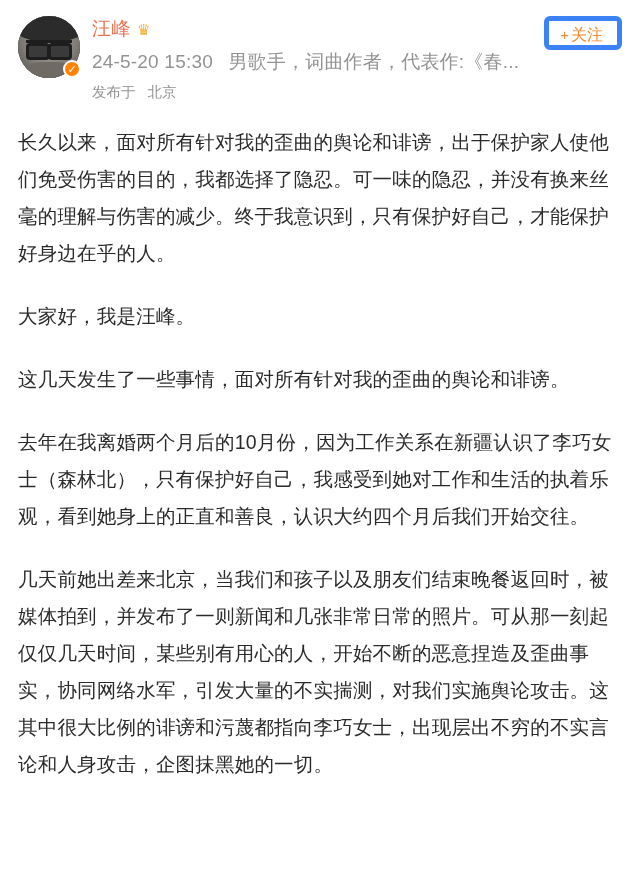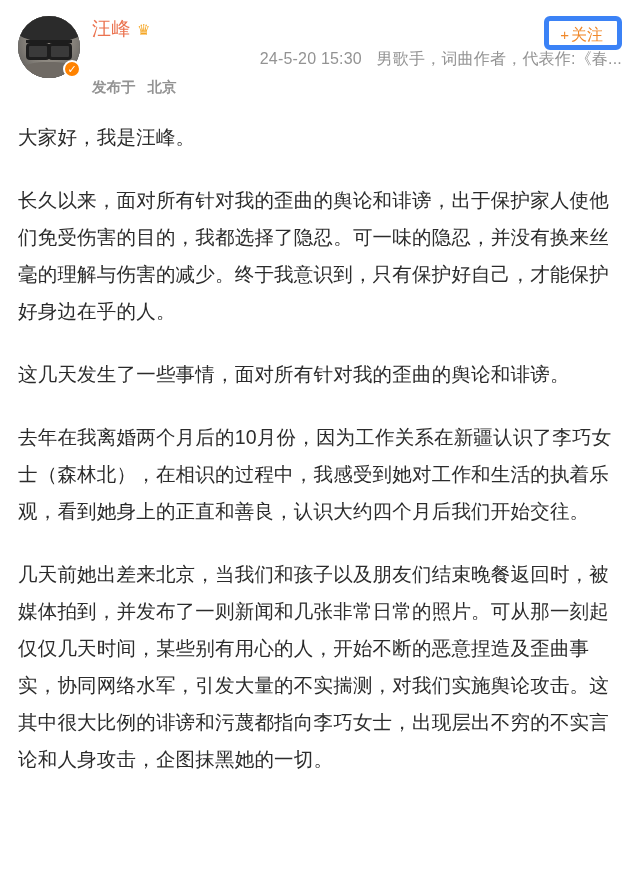--- a/index.html
+++ b/index.html
@@ -121,36 +121,34 @@
   }
   .crown {
     margin-left: 6px;
     font-size: 15px;
     color: #f5a623;
     line-height: 1;
   }
 
   .info-line {
     margin-top: 7px;
-    font-size: 16px;
+    font-size: 19px;
     color: #939393;
     white-space: nowrap;
     overflow: hidden;
     text-overflow: ellipsis;
     letter-spacing: .2px;
-    text-align: right;
   }
   .info-line .time { color: #939393; }
   .info-line .desc { margin-left: 10px; color: #939393; }
 
   .location-line {
     margin-top: 8px;
     font-size: 14.5px;
     color: #939393;
-    font-weight: bold;
   }
   .location-line .place { margin-left: 8px; }
 
   .follow-btn {
     position: absolute;
     right: 0;
     top: 2px;
     border: 5px solid #3b82f6;
     color: #f0882a;
     background: #ffffff;
@@ -222,22 +220,22 @@
         <span class="place">北京</span>
       </div>
     </div>
 
     <button class="follow-btn">
       <span class="plus">+</span><span>关注</span>
     </button>
   </div>
 
   <div class="content">
+    <p>长久以来，面对所有针对我的歪曲的舆论和诽谤，出于保护家人使他们免受伤害的目的，我都选择了隐忍。可一味的隐忍，并没有换来丝毫的理解与伤害的减少。终于我意识到，只有保护好自己，才能保护好身边在乎的人。</p>
     <p>大家好，我是汪峰。</p>
-    <p>长久以来，面对所有针对我的歪曲的舆论和诽谤，出于保护家人使他们免受伤害的目的，我都选择了隐忍。可一味的隐忍，并没有换来丝毫的理解与伤害的减少。终于我意识到，只有保护好自己，才能保护好身边在乎的人。</p>
     <p>这几天发生了一些事情，面对所有针对我的歪曲的舆论和诽谤。</p>
-    <p>去年在我离婚两个月后的10月份，因为工作关系在新疆认识了李巧女士（森林北），在相识的过程中，我感受到她对工作和生活的执着乐观，看到她身上的正直和善良，认识大约四个月后我们开始交往。</p>
+    <p>去年在我离婚两个月后的10月份，因为工作关系在新疆认识了李巧女士（森林北），只有保护好自己，我感受到她对工作和生活的执着乐观，看到她身上的正直和善良，认识大约四个月后我们开始交往。</p>
     <p>几天前她出差来北京，当我们和孩子以及朋友们结束晚餐返回时，被媒体拍到，并发布了一则新闻和几张非常日常的照片。可从那一刻起仅仅几天时间，某些别有用心的人，开始不断的恶意捏造及歪曲事实，协同网络水军，引发大量的不实揣测，对我们实施舆论攻击。这其中很大比例的诽谤和污蔑都指向李巧女士，出现层出不穷的不实言论和人身攻击，企图抹黑她的一切。</p>
   </div>
 
 </div>
 
 <div class="bottom-fade"></div>
 
 </body></html>

